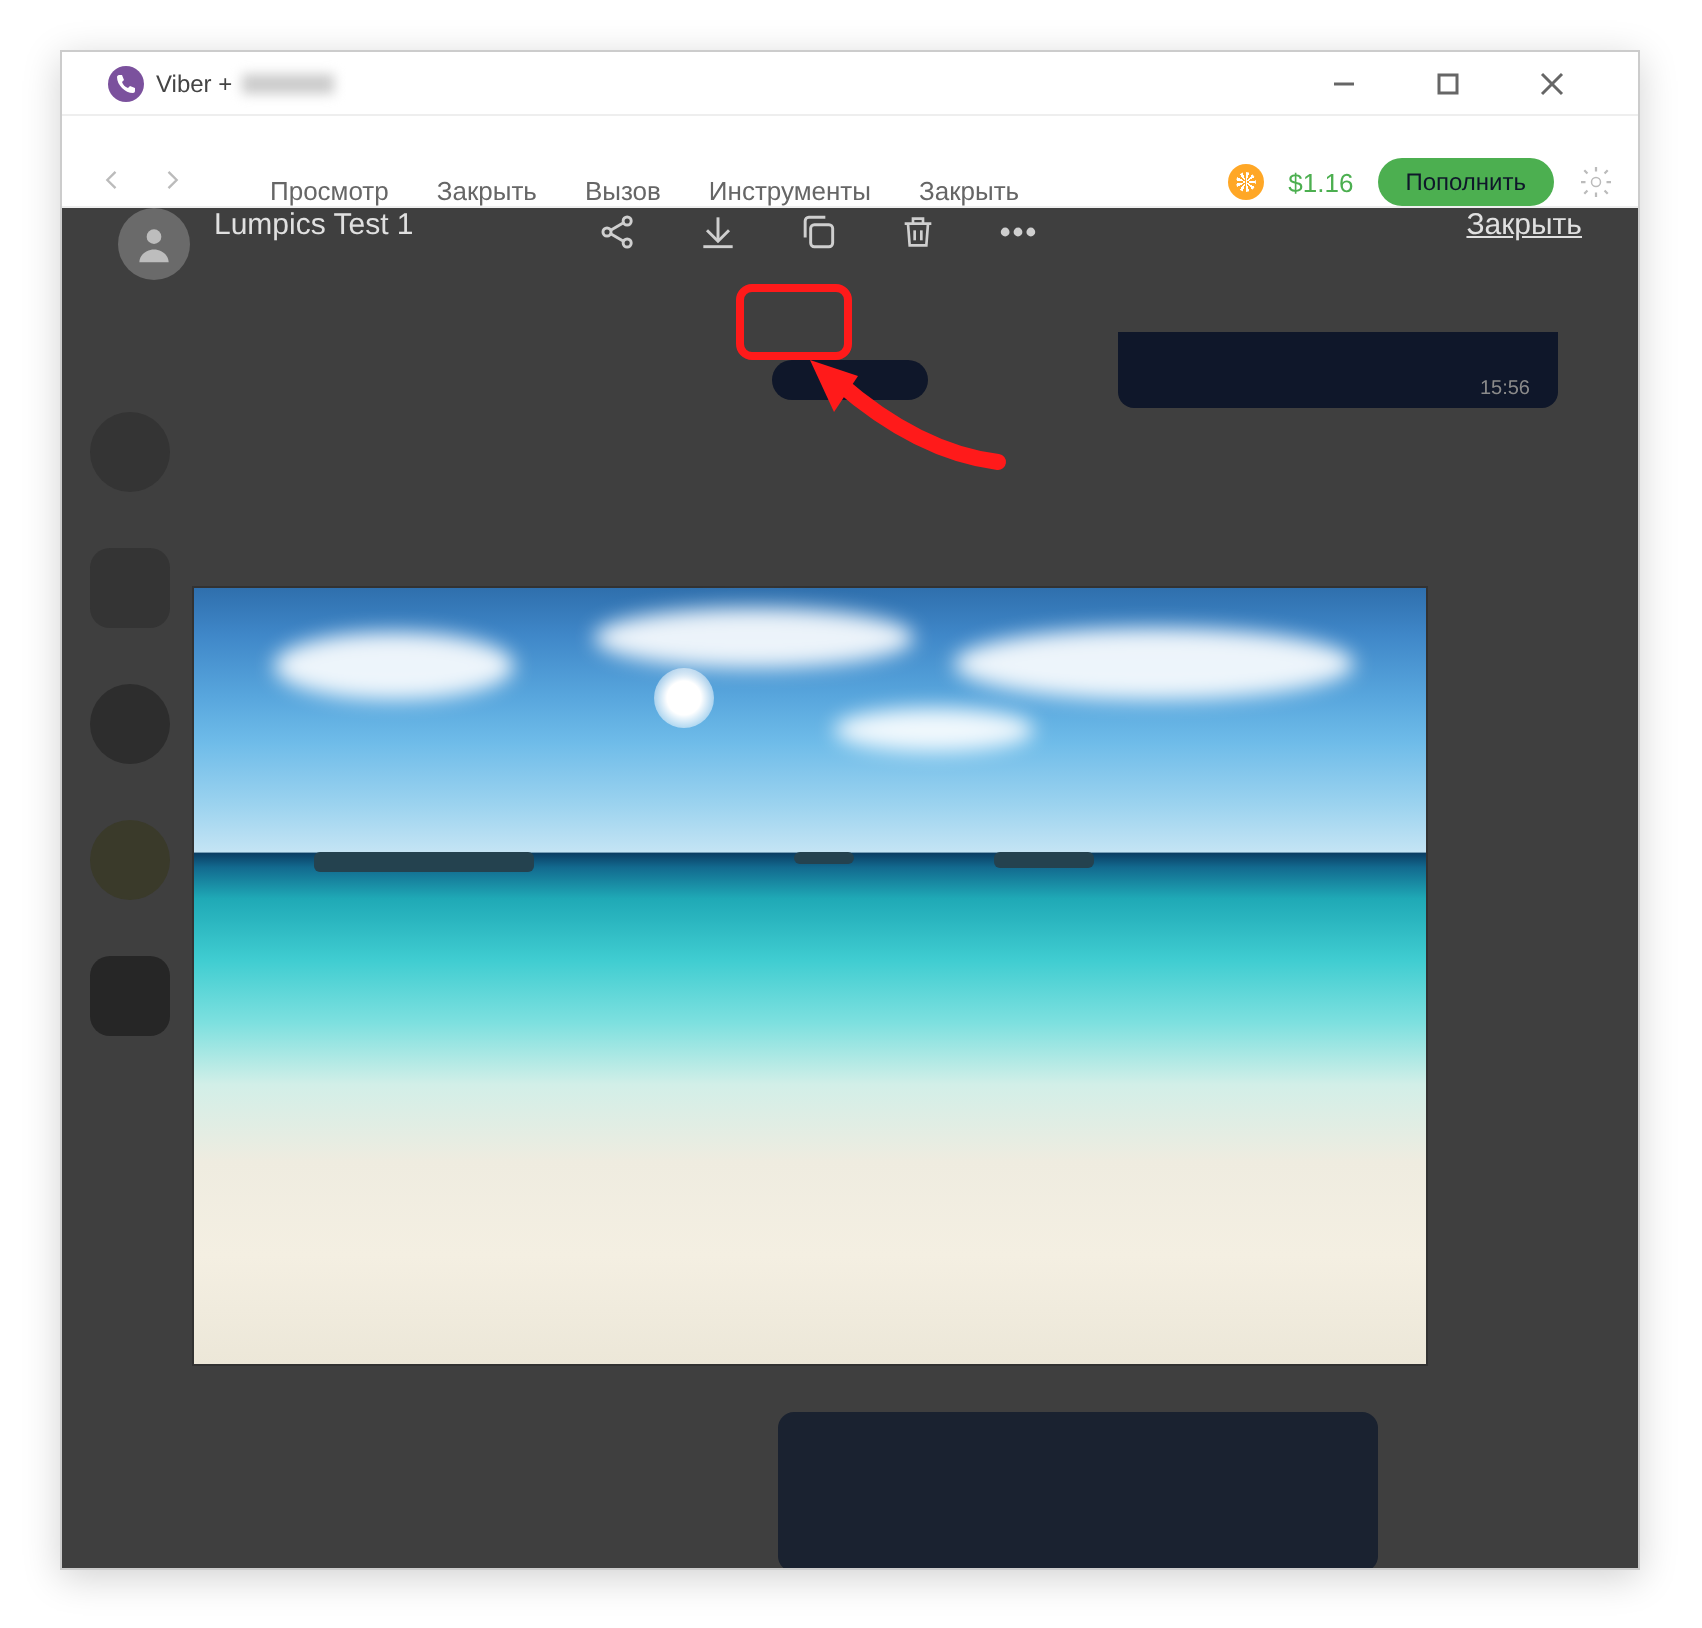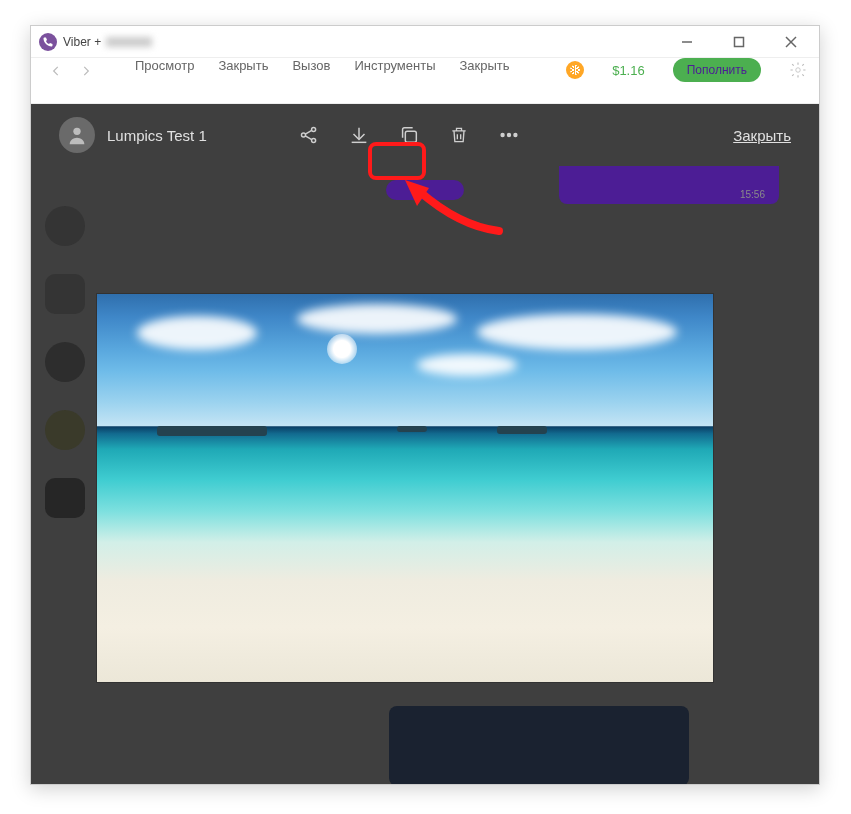--- a/index.html
+++ b/index.html
@@ -4,59 +4,59 @@
 <style>
   * { margin: 0; padding: 0; box-sizing: border-box; font-family: Arial, Helvetica, sans-serif; }
   body { width: 851px; height: 814px; background: #fff; position: relative; }
 
   .window {
     position: absolute; left: 30px; top: 25px; width: 790px; height: 760px;
     border: 1px solid #ccc; background: #fff; box-shadow: 0 4px 18px rgba(0,0,0,0.18);
   }
 
   
-  .titlebar { height: 32px; display: flex; align-items: center; padding: 0 8px; border-bottom: 1px solid #eee; }
+  .titlebar { height: 32px; display: flex; align-items: center; padding: 0 23px; border-bottom: 1px solid #eee; }
   .titlebar .app-icon { width: 18px; height: 18px; margin-right: 6px; border-radius: 50%; background: #7b519d; display: flex; align-items: center; justify-content: center; }
   .titlebar .app-icon svg { display:block; }
   .titlebar .title { font-size: 12px; color: #444; }
   .title-blur { display:inline-block; width:46px; height:10px; background:#ccc; filter: blur(3px); margin-left:2px; vertical-align:middle;}
   .win-controls { margin-left: auto; display: flex; gap: 12px; }
   .win-btn { width: 40px; height: 24px; display: flex; align-items: center; justify-content: center; cursor: pointer; }
   .win-btn svg { stroke: #666; }
 
   
-  .menubar { height: 46px; display: flex; align-items: flex-start; padding: 0 12px; border-bottom: 1px solid #eee; font-size: 13px; color: #666; }
+  .menubar { height: 46px; display: flex; align-items: flex-end; padding: 0 12px; border-bottom: 1px solid #eee; font-size: 13px; color: #666; }
   .nav-arrow { width: 26px; height: 26px; display:flex; align-items:center; justify-content:center; border-radius:4px; margin-right:4px;}
   .nav-arrow svg { stroke:#bbb; }
   .menu-item { margin: 0 12px; cursor: pointer; }
-  .right-group { margin-left: auto; display:flex; align-items:center; gap:28px;}
+  .right-group { margin-left: auto; display:flex; align-items:center; gap:12px;}
   .credit-icon { width:18px; height:18px; border-radius:50%; background: #ffa726; position:relative;}
   .credit-icon::before { content:""; position:absolute; inset:4px; background: repeating-conic-gradient(#fff 0 20deg, #ffa726 20deg 40deg); border-radius:50%; }
   .credit-txt { color:#4caf50; font-size:13px;}
-  .topup-btn { background:#4caf50; color:#4c1d95; border:none; border-radius:14px; padding: 5px 14px; font-size:12px; cursor:pointer;}
+  .topup-btn { background:#4caf50; color:#0f172a; border:none; border-radius:14px; padding: 5px 14px; font-size:12px; cursor:pointer;}
   .gear { width:18px; height:18px;}
   .gear svg { stroke:#bbb; fill:none;}
 
   
   .viewer { position:absolute; left:0; top:78px; right:0; bottom:0; background:#3f3f3f; }
-  .viewer-top { height:62px; display:flex; align-items:center; padding:0 28px; }
+  .viewer-top { height:62px; display:flex; align-items:flex-start; padding:0 28px; }
   .avatar { width:36px; height:36px; border-radius:50%; background:#6a6a6a; display:flex; align-items:center; justify-content:center; margin-right:12px;}
   .avatar svg { fill:#bdbdbd;}
   .contact-name { color:#e0e0e0; font-size:15px; flex:0 0 auto; }
   .tool-icons { display:flex; align-items:center; gap:26px; margin-left:90px;}
   .ticon { width:24px; height:24px; display:flex; align-items:center; justify-content:center; cursor:pointer;}
   .ticon svg { stroke:#cfcfcf; fill:none; stroke-width:1.6;}
   .close-txt { margin-left:auto; color:#e0e0e0; font-size:15px; cursor:pointer;text-decoration:underline;}
 
   
   .dim-area { position:absolute; left:0; top:62px; right:0; bottom:0; overflow:hidden;}
   .side-col { position:absolute; left:14px; top:40px; display:flex; flex-direction:column; gap:28px;}
   .side-blob { width:40px; height:40px; border-radius:10px; background:#343434;}
   .side-blob.round { border-radius:50%; }
-  .msg-bubble { position:absolute; background:#4c1d95; border-radius:8px;}
+  .msg-bubble { position:absolute; background:#0f172a; border-radius:8px;}
   .mb1 { right:40px; top:-8px; width:220px; height:46px;}
   .mb1::after { content:""; position:absolute; right:14px; bottom:6px; color:#888; font-size:10px;}
   .mb1-time { position:absolute; right:14px; bottom:4px; color:#8a8a8a; font-size:10px;}
   .mb2 { left:355px; top:14px; width:78px; height:20px; border-radius:10px;}
   .mb3 { left:358px; top:540px; width:300px; height:80px; background:#1a2230;}
 
   
   .main-photo {
     position:absolute; left:66px; top:190px; width:616px; height:388px;
     background:

